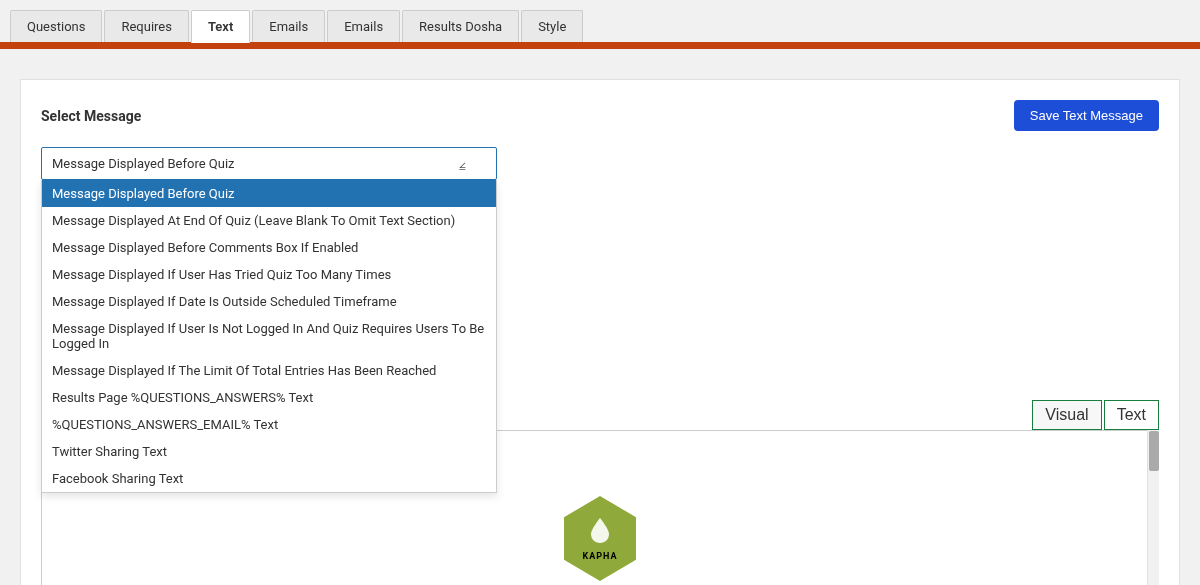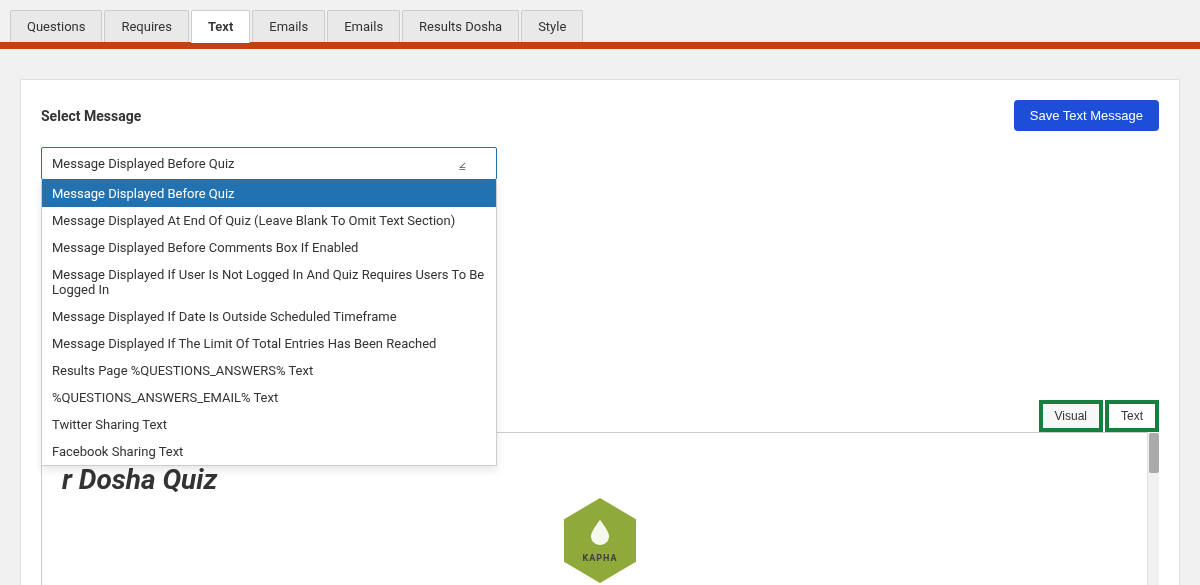--- a/index.html
+++ b/index.html
@@ -129,23 +129,23 @@
 
     .editor-toolbar {
       display: flex;
       justify-content: flex-end;
       gap: 2px;
       margin-bottom: 0;
     }
 
     .editor-tab {
       padding: 5px 12px;
-      border: 4px solid #15803d;
+      border: 1px solid #15803d;
       background: #f7f7f7;
-      font-size: 12px;
+      font-size: 16px;
       cursor: pointer;
       color: #333;
     }
     .editor-tab.active {
       background: #fff;
     }
 
     .editor-body {
       border: 1px solid #ccc;
       min-height: 220px;
@@ -196,21 +196,21 @@
 
     .badge {
       width: 80px;
       height: 85px;
       background: #8faa3a;
       clip-path: polygon(50% 0%, 95% 25%, 95% 75%, 50% 100%, 5% 75%, 5% 25%);
       display: flex;
       flex-direction: column;
       align-items: center;
       justify-content: center;
-      color: #404040;
+      color: #000000;
     }
 
     .badge-icon {
       font-size: 22px;
       margin-bottom: 2px;
     }
 
     .badge-text {
       font-size: 9px;
       font-weight: bold;
@@ -251,22 +251,23 @@
     <div class="select-wrapper">
       <div class="select-display">
         <span>Message Displayed Before Quiz</span>
         <span class="chevron-icon">⦤</span>
       </div>
 
       <div class="dropdown">
         <div class="dropdown-item selected">Message Displayed Before Quiz</div>
         <div class="dropdown-item">Message Displayed At End Of Quiz (Leave Blank To Omit Text Section)</div>
         <div class="dropdown-item">Message Displayed Before Comments Box If Enabled</div>
+        <div class="dropdown-item">Message Displayed If User Has Tried Quiz Too Many Times</div>
+        <div class="dropdown-item">Message Displayed If Date Is Outside Scheduled Timeframe</div>
         <div class="dropdown-item">Message Displayed If User Is Not Logged In And Quiz Requires Users To Be Logged In</div>
-        <div class="dropdown-item">Message Displayed If Date Is Outside Scheduled Timeframe</div>
         <div class="dropdown-item">Message Displayed If The Limit Of Total Entries Has Been Reached</div>
         <div class="dropdown-item">Results Page %QUESTIONS_ANSWERS% Text</div>
         <div class="dropdown-item">%QUESTIONS_ANSWERS_EMAIL% Text</div>
         <div class="dropdown-item">Twitter Sharing Text</div>
         <div class="dropdown-item">Facebook Sharing Text</div>
       </div>
     </div>
 
     <div class="editor-area">
       <div class="editor-toolbar">

